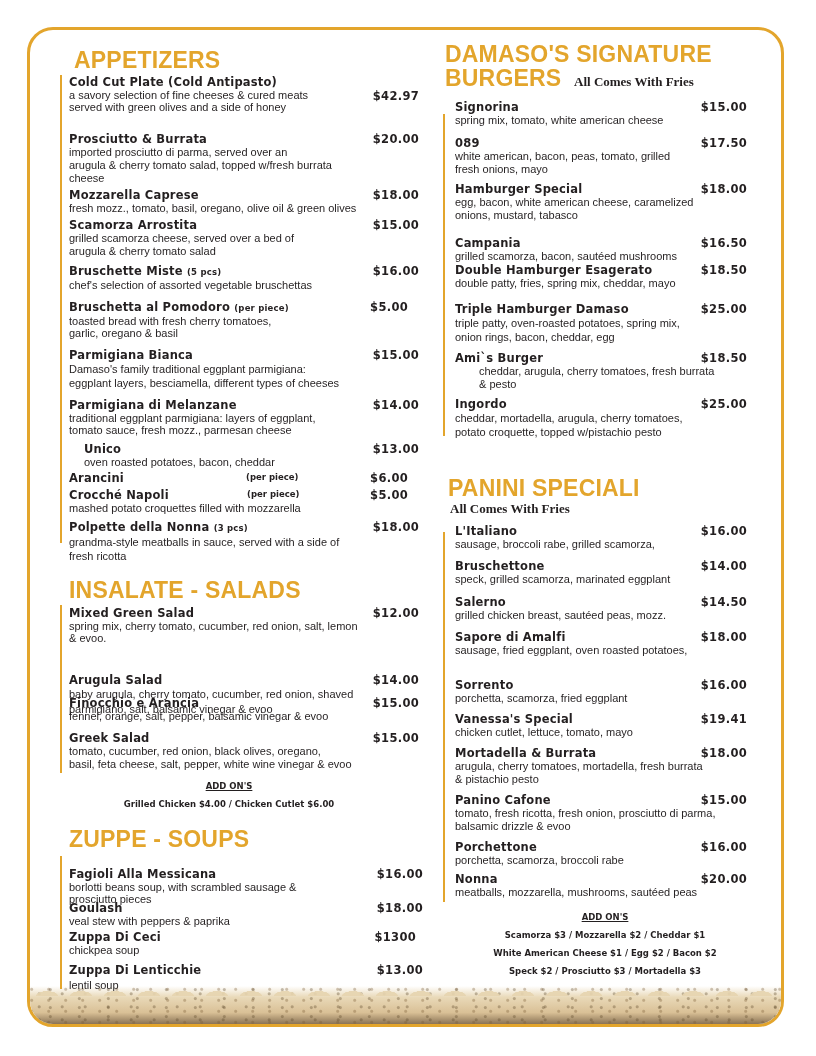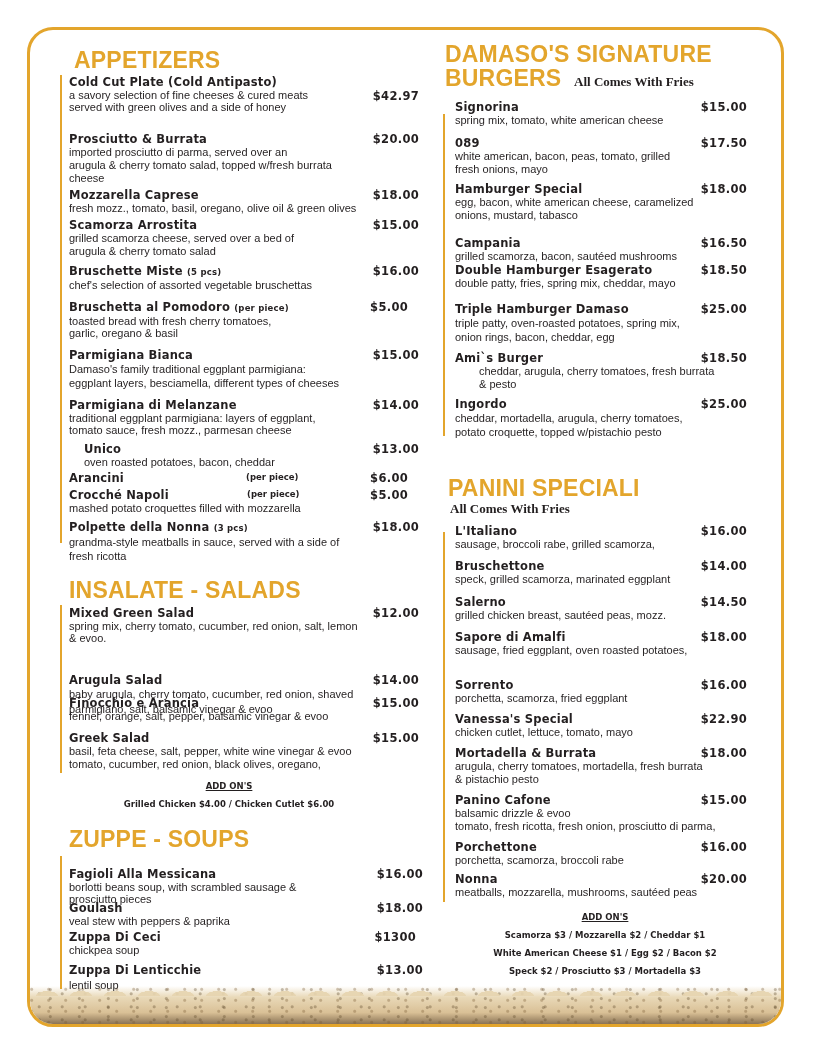--- a/index.html
+++ b/index.html
@@ -179,22 +179,22 @@
     <div class="price">$15.00</div>
     <div class="desc">
         <div>fennel, orange, salt, pepper, balsamic vinegar &amp; evoo</div>
       </div>
   </div>
 
   <div class="item" style="top:731px;">
     <div class="name">Greek Salad</div>
     <div class="price">$15.00</div>
     <div class="desc" style="line-height:13px;">
-      <div>basil, feta cheese, salt, pepper, white wine vinegar &amp; evoo</div>
-        <div>tomato, cucumber, red onion, black olives, oregano,</div>
+      <div>tomato, cucumber, red onion, black olives, oregano,</div>
+        <div>basil, feta cheese, salt, pepper, white wine vinegar &amp; evoo</div>
     </div>
   </div>
 
   <div class="addons" style="left:0; width:320px; top:777px;">
     <div class="hdr">ADD ON'S</div>
     <div>Grilled Chicken $4.00 / Chicken Cutlet $6.00</div>
   </div>
 
   <div class="sec-title" style="left:0; top:827px;">ZUPPE - SOUPS</div>
   <div class="bar" style="left:-9px; top:856px; height:133px;"></div>
@@ -349,41 +349,41 @@
   <div class="item" style="top:678px;">
     <div class="name">Sorrento</div>
     <div class="price">$16.00</div>
     <div class="desc">
         <div>porchetta, scamorza, fried eggplant</div>
       </div>
   </div>
 
   <div class="item" style="top:712px;">
     <div class="name">Vanessa's Special</div>
-    <div class="price">$22.90</div>
+    <div class="price">$19.41</div>
     <div class="desc">
         <div>chicken cutlet, lettuce, tomato, mayo</div>
       </div>
   </div>
 
   <div class="item" style="top:746px;">
     <div class="name">Mortadella &amp; Burrata</div>
     <div class="price">$18.00</div>
     <div class="desc" style="line-height:13px;">
       <div>arugula, cherry tomatoes, mortadella, fresh burrata</div>
         <div>&amp; pistachio pesto</div>
     </div>
   </div>
 
   <div class="item" style="top:793px;">
     <div class="name">Panino Cafone</div>
     <div class="price">$15.00</div>
     <div class="desc" style="line-height:13px;">
-      <div>balsamic drizzle &amp; evoo</div>
-        <div>tomato, fresh ricotta, fresh onion, prosciutto di parma,</div>
+      <div>tomato, fresh ricotta, fresh onion, prosciutto di parma,</div>
+        <div>balsamic drizzle &amp; evoo</div>
     </div>
   </div>
 
   <div class="item" style="top:840px;">
     <div class="name">Porchettone</div>
     <div class="price">$16.00</div>
     <div class="desc">
         <div>porchetta, scamorza, broccoli rabe</div>
       </div>
   </div>

